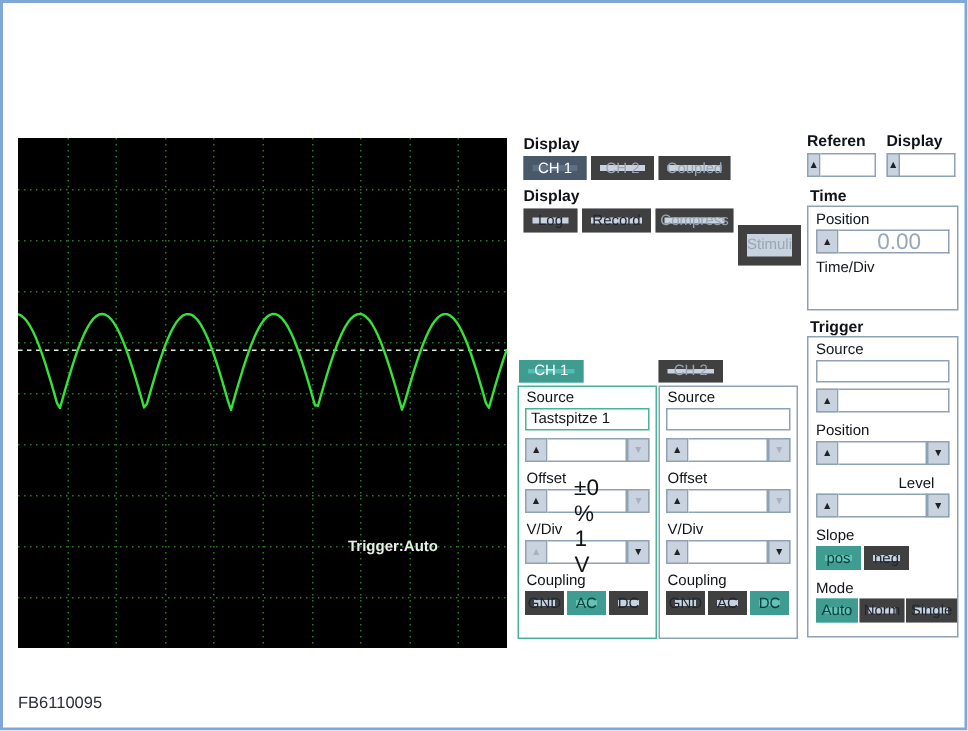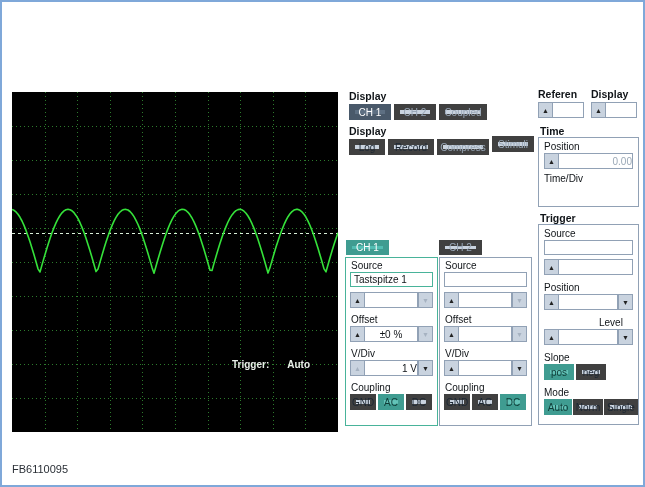--- a/index.html
+++ b/index.html
@@ -26,29 +26,29 @@
   }
   .field.greenborder{border-color:#49b39a;}
   .spin{display:flex;align-items:stretch;}
   .spinbtn{
     width:15px;display:flex;align-items:center;justify-content:center;
     font-size:7px;background:#c9d3df;border:1px solid #91a1b5;
     color:#222;box-sizing:border-box;cursor:pointer;
   }
   .spinbtn.dim{color:#a6b2c1;}
   .spinfield{flex:1;background:#fff;border:1px solid #91a1b5;border-left:none;
-    font-size:10px;display:flex;align-items:center;padding:0 0;box-sizing:border-box;color:#101418;}
+    font-size:15px;display:flex;align-items:center;padding:0 18px;box-sizing:border-box;color:#101418;}
   .spinfield.right{justify-content:flex-end;}
   .spinfield.center{justify-content:center;}
   .spinfield.dimtext{color:#9aa8b6;}
   .groupbox{border:1px solid #91a1b5;background:#ffffff;}
   .panel{border:1px solid #91a1b5;background:#ffffff;}
   .panel.green{border-color:#49b39a;}
   #scope-svg{background:#000;display:block;}
-  .scopetext{font-size:10px;font-weight:700;color:#e8efe8;display:flex;gap:18px;}
+  .scopetext{font-size:10px;font-weight:700;color:#e8efe8;display:flex;}
   .footer{font-size:11px;color:#2a2f36;}
 </style>
 </head>
 <body>
 
 <div id="app">
 
   <svg id="scope-svg" class="abs" style="left:10px;top:90px;" width="326" height="340" viewBox="0 0 326 340">
       <line x1="33.5" y1="0" x2="33.5" y2="340" stroke="#2c7a2c" stroke-width="1" stroke-dasharray="1,3"></line>
       <line x1="65.5" y1="0" x2="65.5" y2="340" stroke="#2c7a2c" stroke-width="1" stroke-dasharray="1,3"></line>
@@ -80,21 +80,21 @@
 
   <div class="abs grplbl" style="left:347px;top:88px;">Display</div>
   <div class="abs btn dark" style="left:347px;top:102px;width:42px;height:16px;">CH 1</div>
   <div class="abs btn muted" style="left:392px;top:102px;width:42px;height:16px;">CH 2</div>
   <div class="abs btn muted" style="left:437px;top:102px;width:48px;height:16px;">Coupled</div>
 
   <div class="abs grplbl" style="left:347px;top:123px;">Display</div>
   <div class="abs btn" style="left:347px;top:137px;width:36px;height:16px;">Log</div>
   <div class="abs btn" style="left:386px;top:137px;width:46px;height:16px;">Record</div>
   <div class="abs btn muted" style="left:435px;top:137px;width:52px;height:16px;">Compress</div>
-  <div class="abs btn muted" style="left:490px;top:134px;width:42px;height:16px;">Stimuli</div>
+  <div class="abs btn muted" style="left:490px;top:148px;width:42px;height:27px;">Stimuli</div>
 
   <div class="abs grplbl" style="left:536px;top:86px;">Referen</div>
   <div class="abs grplbl" style="left:589px;top:86px;">Display</div>
   <div class="abs spin" style="left:536px;top:100px;width:46px;height:16px;">
     <span class="spinbtn">▲</span>
     <span class="spinfield"></span>
   </div>
   <div class="abs spin" style="left:589px;top:100px;width:46px;height:16px;">
     <span class="spinbtn">▲</span>
     <span class="spinfield"></span>

